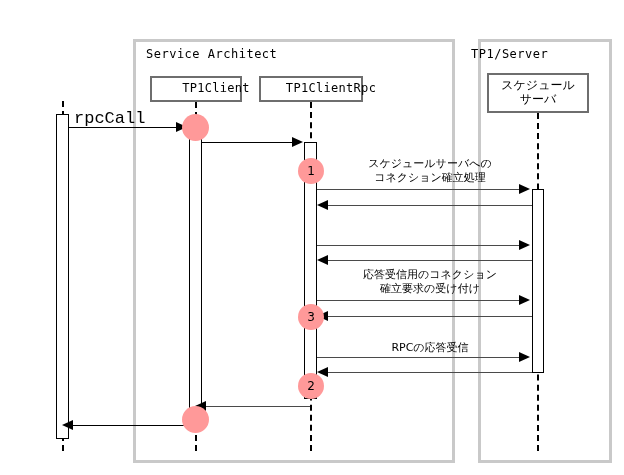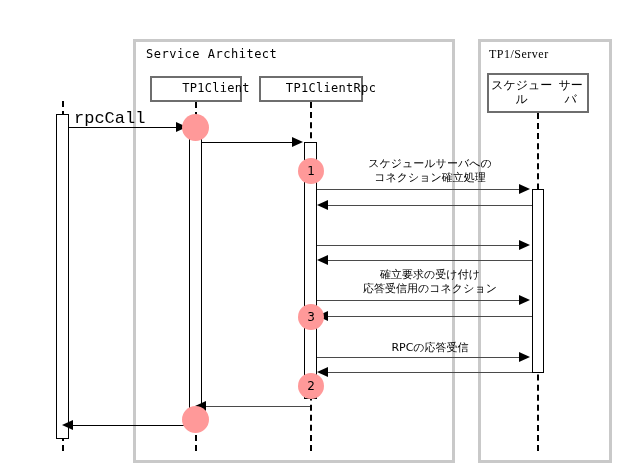--- a/index.html
+++ b/index.html
@@ -153,28 +153,28 @@
 </style>
 </head>
 <body>
 
 <div id="canvas">
 
   <div class="frame" style="left:133px; top:4px; width:322px; height:424px;"></div>
   <div class="frame-title" style="left:146px; top:12px;">Service Architect</div>
 
   <div class="frame" style="left:478px; top:4px; width:134px; height:424px;"></div>
-  <div class="frame-title" style="left:489px; top:12px;font-family:Liberation Serif, serif;">TP1/Server</div>
+  <div class="frame-title" style="left:471px; top:12px;">TP1/Server</div>
 
 
   <div class="part-box mono" style="left:150px; top:41px; width:92px; height:26px;">TP1Client</div>
 
   <div class="part-box mono" style="left:259px; top:41px; width:104px; height:26px;">TP1ClientRpc</div>
 
-  <div class="part-box jp" style="left:487px; top:38px; width:102px; height:40px; ">
+  <div class="part-box jp" style="left:487px; top:38px; width:102px; height:40px; flex-direction:column;">
     <span>スケジュール</span>
     <span>サーバ</span>
   </div>
 
   <div class="lifeline" style="left:62px; top:66px; height:350px;"></div>
   <div class="lifeline" style="left:195px; top:67px; height:349px;"></div>
   <div class="lifeline" style="left:310px; top:67px; height:349px;"></div>
   <div class="lifeline" style="left:537px; top:78px; height:338px;"></div>
 
   <div class="activation" style="left:56px; top:79px; width:13px; height:325px;"></div>
@@ -201,22 +201,22 @@
 
   <div class="msg-line" style="left:317px; top:210px; width:204px;"></div>
   <div class="arrowhead right" style="left:519px; top:205px;"></div>
 
   <div class="msg-line" style="left:324px; top:225px; width:208px;"></div>
   <div class="arrowhead left" style="left:317px; top:220px;"></div>
 
   <div class="msg-line" style="left:317px; top:265px; width:204px;"></div>
   <div class="arrowhead right" style="left:519px; top:260px;"></div>
   <div class="msg-label" style="left:330px; top:233px; width:200px;">
+    <div>応答受信用のコネクション</div>
     <div>確立要求の受け付け</div>
-    <div>応答受信用のコネクション</div>
   </div>
 
   <div class="msg-line" style="left:324px; top:281px; width:208px;"></div>
   <div class="arrowhead left" style="left:317px; top:276px;"></div>
 
   <div class="msg-line" style="left:317px; top:322px; width:204px;"></div>
   <div class="arrowhead right" style="left:519px; top:317px;"></div>
   <div class="msg-label" style="left:330px; top:306px; width:200px;">RPCの応答受信</div>
 
   <div class="msg-line" style="left:324px; top:337px; width:208px;"></div>

